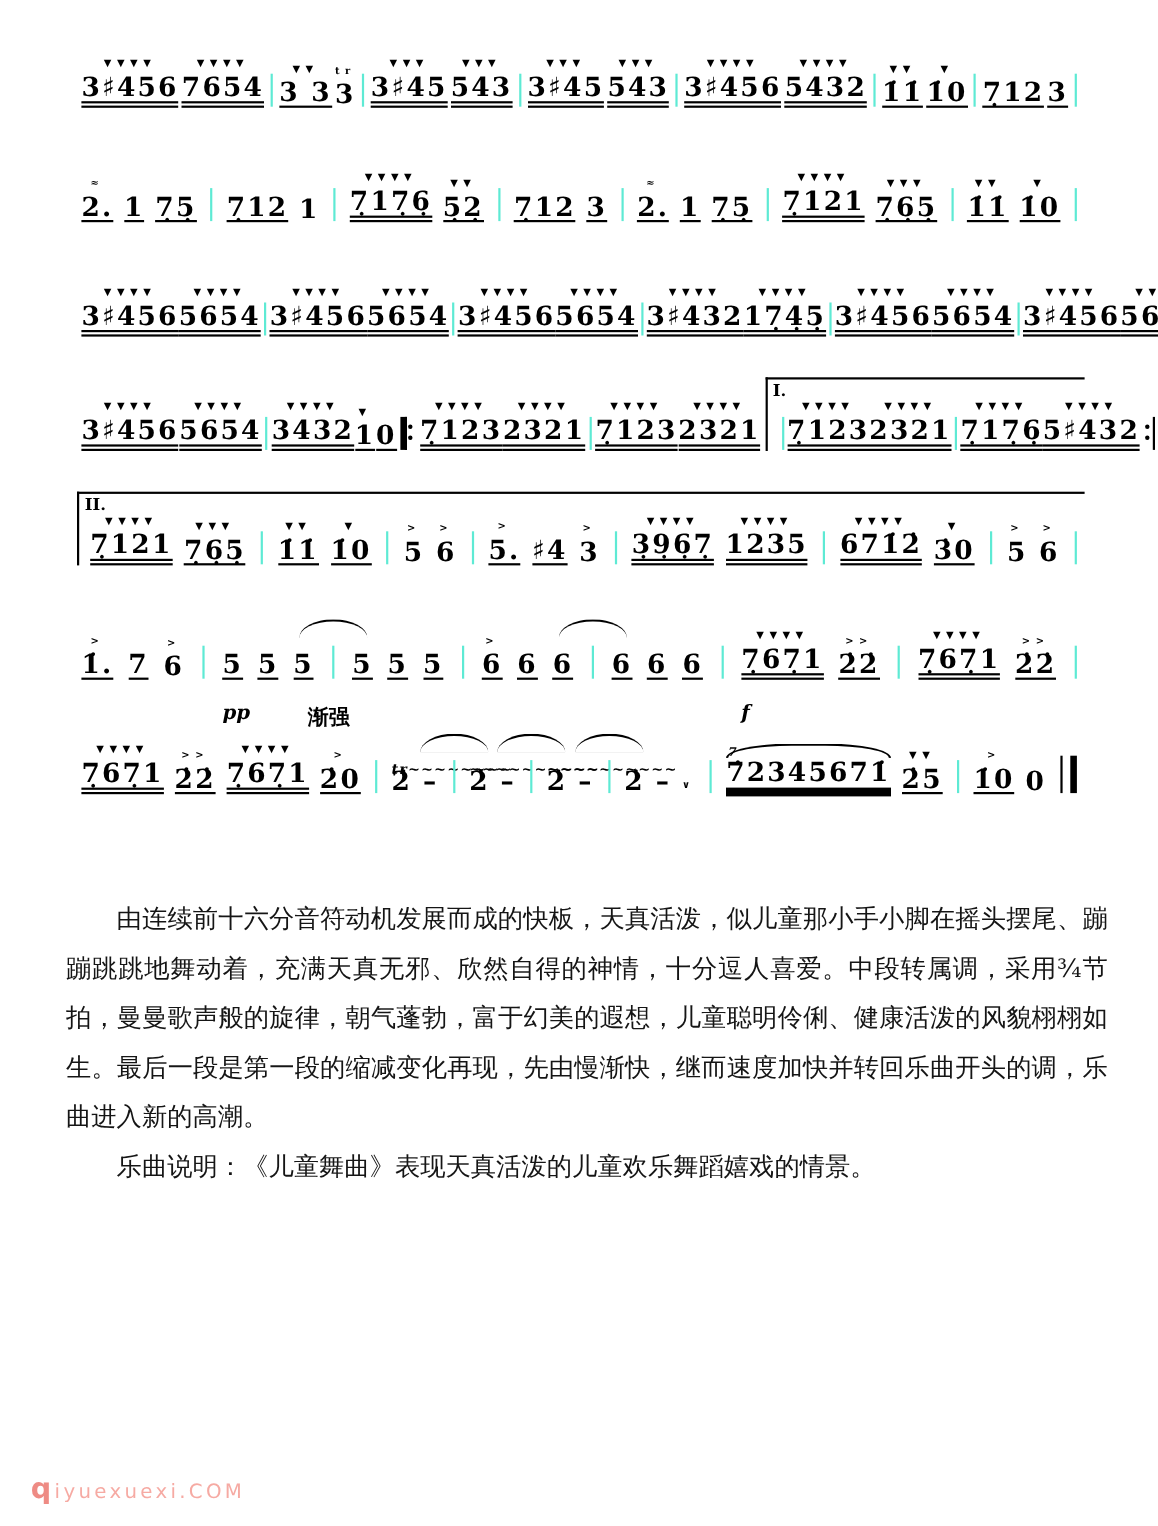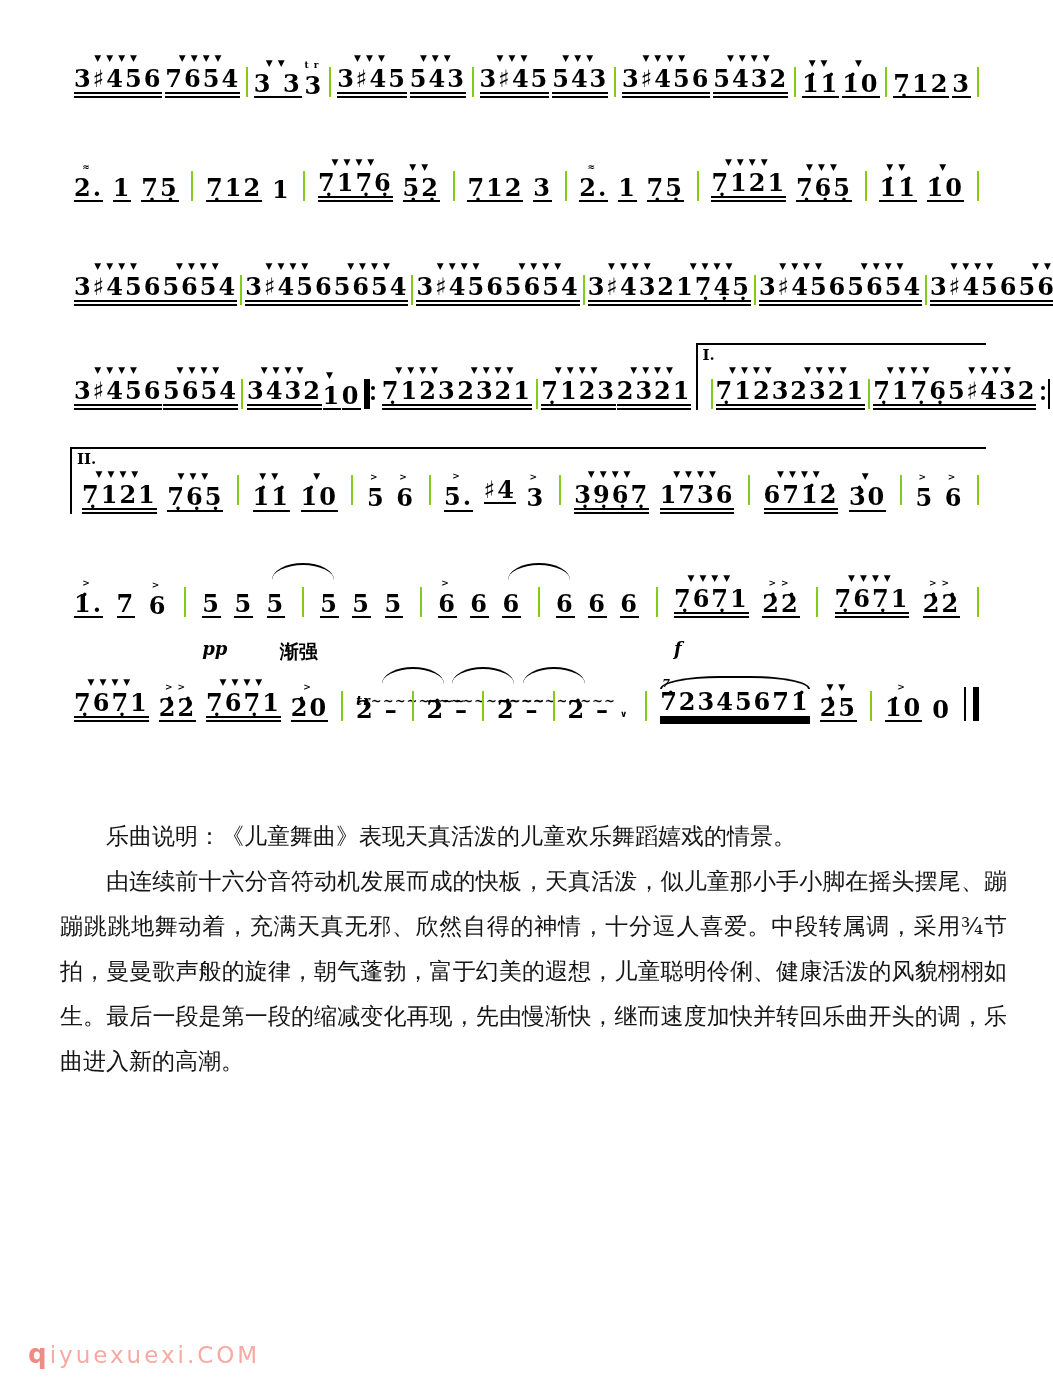--- a/index.html
+++ b/index.html
@@ -17,39 +17,39 @@
   .m-marks{height:15px;line-height:15px;font-size:9px;letter-spacing:5px;white-space:nowrap;color:#000;font-weight:700}
   .m-marks.long{position:absolute;top:-4px;left:0;font:italic 700 13px "DejaVu Serif",serif;letter-spacing:1px;height:14px}
   .m-marks.tup{width:100%;box-sizing:border-box;border:2px solid #000;border-bottom:none;
     border-radius:60% 60% 0 0/150% 150% 0 0;font:italic 700 11px "DejaVu Serif",serif;
     height:13px;line-height:11px;letter-spacing:0}
   .m-n{font-family:"DejaVu Serif","Liberation Serif",serif;font-weight:700;font-size:24px;
     line-height:1.05;letter-spacing:2px;white-space:nowrap;color:#000}
   .u1{border-bottom:2px solid #000;padding-bottom:0}
   .u2{border-bottom:6px double #000;padding-bottom:1px}
   .u3{border-bottom:6px solid #000;padding-bottom:2px;box-shadow:0 2px 0 #000}
-  .m-bar{position:relative;flex:none;width:2px;height:30px;background:#84cc16;margin:0 3px 1px 3px}
+  .m-bar{position:relative;flex:none;width:2px;height:30px;background:#5eead4;margin:0 3px 1px 3px}
   .m-bar.brs{width:4px;border-right:2px solid #000;background:#000;margin-right:11px}
   .m-bar.brs::after{content:"";position:absolute;right:-7px;bottom:9px;width:4px;height:4px;border-radius:50%;background:#000;box-shadow:0 -10px 0 #000}
   .m-bar.bre{width:9px;background:transparent;border-left:2px solid #000;border-right:6px solid #000;margin-left:12px}
   .m-bar.bre::before{content:"";position:absolute;left:-9px;bottom:9px;width:4px;height:4px;border-radius:50%;background:#000;box-shadow:0 -10px 0 #000}
   .m-bar.bf{width:7px;background:transparent;border-left:2px solid #000;border-right:6px solid #000;height:34px}
   .m-arc{position:absolute;left:-30px;top:-24px;width:62px;height:15px;
     border-top:2px solid #000;border-radius:50% 50% 0 0/100% 100% 0 0}
   .m-below{position:absolute;top:100%;left:0;margin-top:20px;white-space:nowrap;color:#000;
     font-size:19px;font-weight:700}
   .m-below.it{font:italic 700 18px "DejaVu Serif",serif}
   .m-bar .m-below{left:-22px;top:32px}
   
   #desc{width:947px;margin:92px 0 0 60px}
   #desc p{margin:0;font-size:23px;line-height:45px;text-indent:2em;text-align:justify;color:#151515;
     font-family:"DejaVu Serif","Liberation Serif",serif}
   
   .watermark{position:absolute;left:28px;bottom:18px;font-family:"DejaVu Sans","Liberation Sans",sans-serif;
-    font-size:23px;letter-spacing:3px;color:#f6aaa3}
+    font-size:18px;letter-spacing:3px;color:#f6aaa3}
   .watermark::first-letter{font-weight:800;color:#ee8b84;font-size:26px}
 </style>
 </head>
 <body>
 
 <div id="score">
     <div class="m-line">
       <div class="m-seg" style="flex-grow: 14;">
         <span class="m-g">
           <span class="m-marks">▼▼▼▼</span>
@@ -296,21 +296,21 @@
           <span class="m-n u2">7̣17̣6̣</span>
         </span>
         <span class="m-g">
           <span class="m-marks">▼▼▼▼</span>
           <span class="m-n u2">5♯432</span>
         </span>
         <span class="m-bar bre"></span>
       </div>
     </div>
     <div class="m-line">
-      <div class="m-seg volta" style="flex-grow: 15; align-items: center;">
+      <div class="m-seg volta" style="flex-grow: 15;">
         <span class="volta-label">II.</span>
         <span class="m-g">
           <span class="m-marks">▼▼▼▼</span>
           <span class="m-n u2">7̣121</span>
         </span>
         <span class="m-g">
           <span class="m-marks">▼▼▼</span>
           <span class="m-n u1">7̣6̣5̣</span>
         </span>
         <span class="m-bar b1"></span>
@@ -343,21 +343,21 @@
           <span class="m-marks">&gt;</span>
           <span class="m-n u0">3</span>
         </span>
         <span class="m-bar b1"></span>
         <span class="m-g">
           <span class="m-marks">▼▼▼▼</span>
           <span class="m-n u2">3̣9̣6̣7̣</span>
         </span>
         <span class="m-g">
           <span class="m-marks">▼▼▼▼</span>
-          <span class="m-n u2">1736</span>
+          <span class="m-n u2">1235</span>
         </span>
         <span class="m-bar b1"></span>
         <span class="m-g">
           <span class="m-marks">▼▼▼▼</span>
           <span class="m-n u2">671̇2̇</span>
         </span>
         <span class="m-g">
           <span class="m-marks">▼</span>
           <span class="m-n u1">3̇0</span>
         </span>
@@ -530,17 +530,17 @@
         </span>
         <span class="m-g">
           <span class="m-n u0">0</span>
         </span>
         <span class="m-bar bf"></span>
       </div>
     </div>
   </div>
 
 <div id="desc">
+  <p>由连续前十六分音符动机发展而成的快板，天真活泼，似儿童那小手小脚在摇头摆尾、蹦蹦跳跳地舞动着，充满天真无邪、欣然自得的神情，十分逗人喜爱。中段转属调，采用¾节拍，曼曼歌声般的旋律，朝气蓬勃，富于幻美的遐想，儿童聪明伶俐、健康活泼的风貌栩栩如生。最后一段是第一段的缩减变化再现，先由慢渐快，继而速度加快并转回乐曲开头的调，乐曲进入新的高潮。</p>
   <p>乐曲说明：《儿童舞曲》表现天真活泼的儿童欢乐舞蹈嬉戏的情景。</p>
-  <p>由连续前十六分音符动机发展而成的快板，天真活泼，似儿童那小手小脚在摇头摆尾、蹦蹦跳跳地舞动着，充满天真无邪、欣然自得的神情，十分逗人喜爱。中段转属调，采用¾节拍，曼曼歌声般的旋律，朝气蓬勃，富于幻美的遐想，儿童聪明伶俐、健康活泼的风貌栩栩如生。最后一段是第一段的缩减变化再现，先由慢渐快，继而速度加快并转回乐曲开头的调，乐曲进入新的高潮。</p>
 </div>
 
 <div class="watermark">qiyuexuexi.COM</div>
 
 </body></html>

